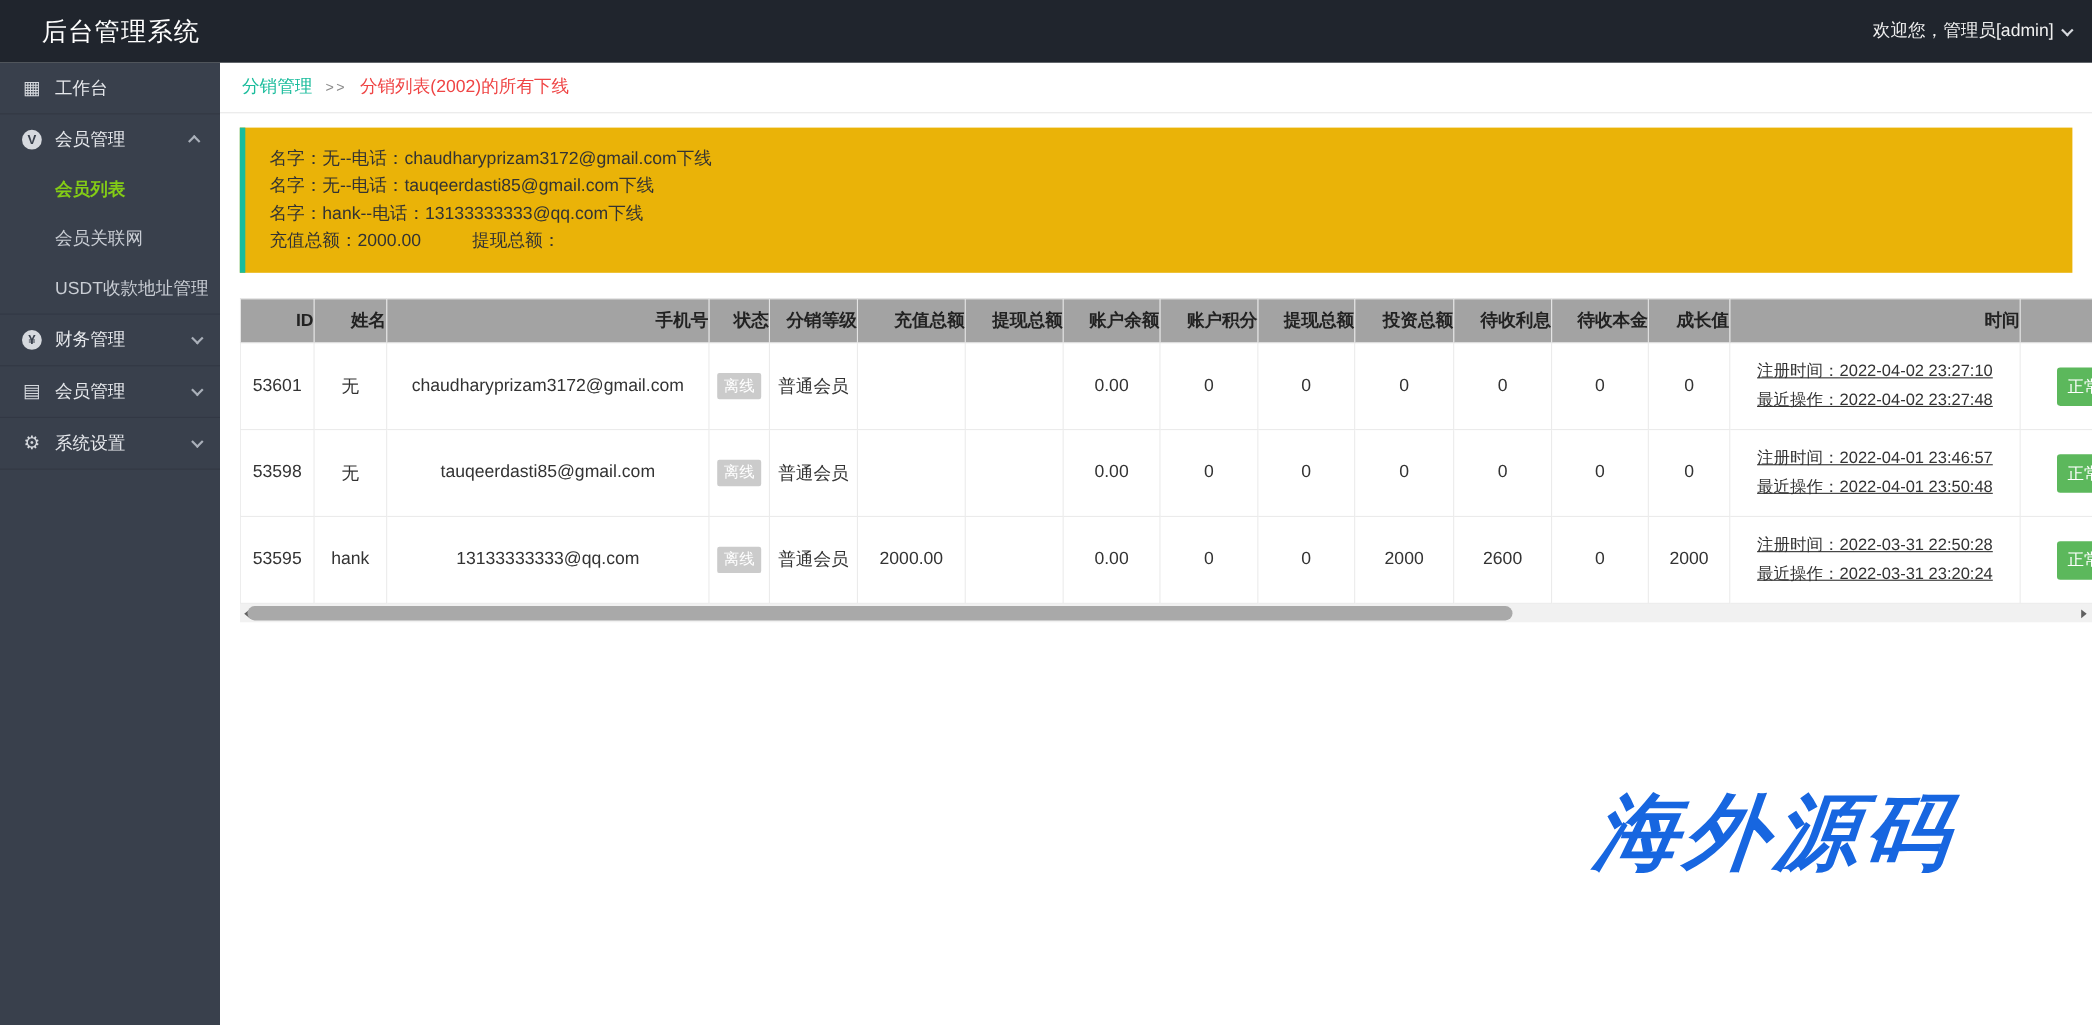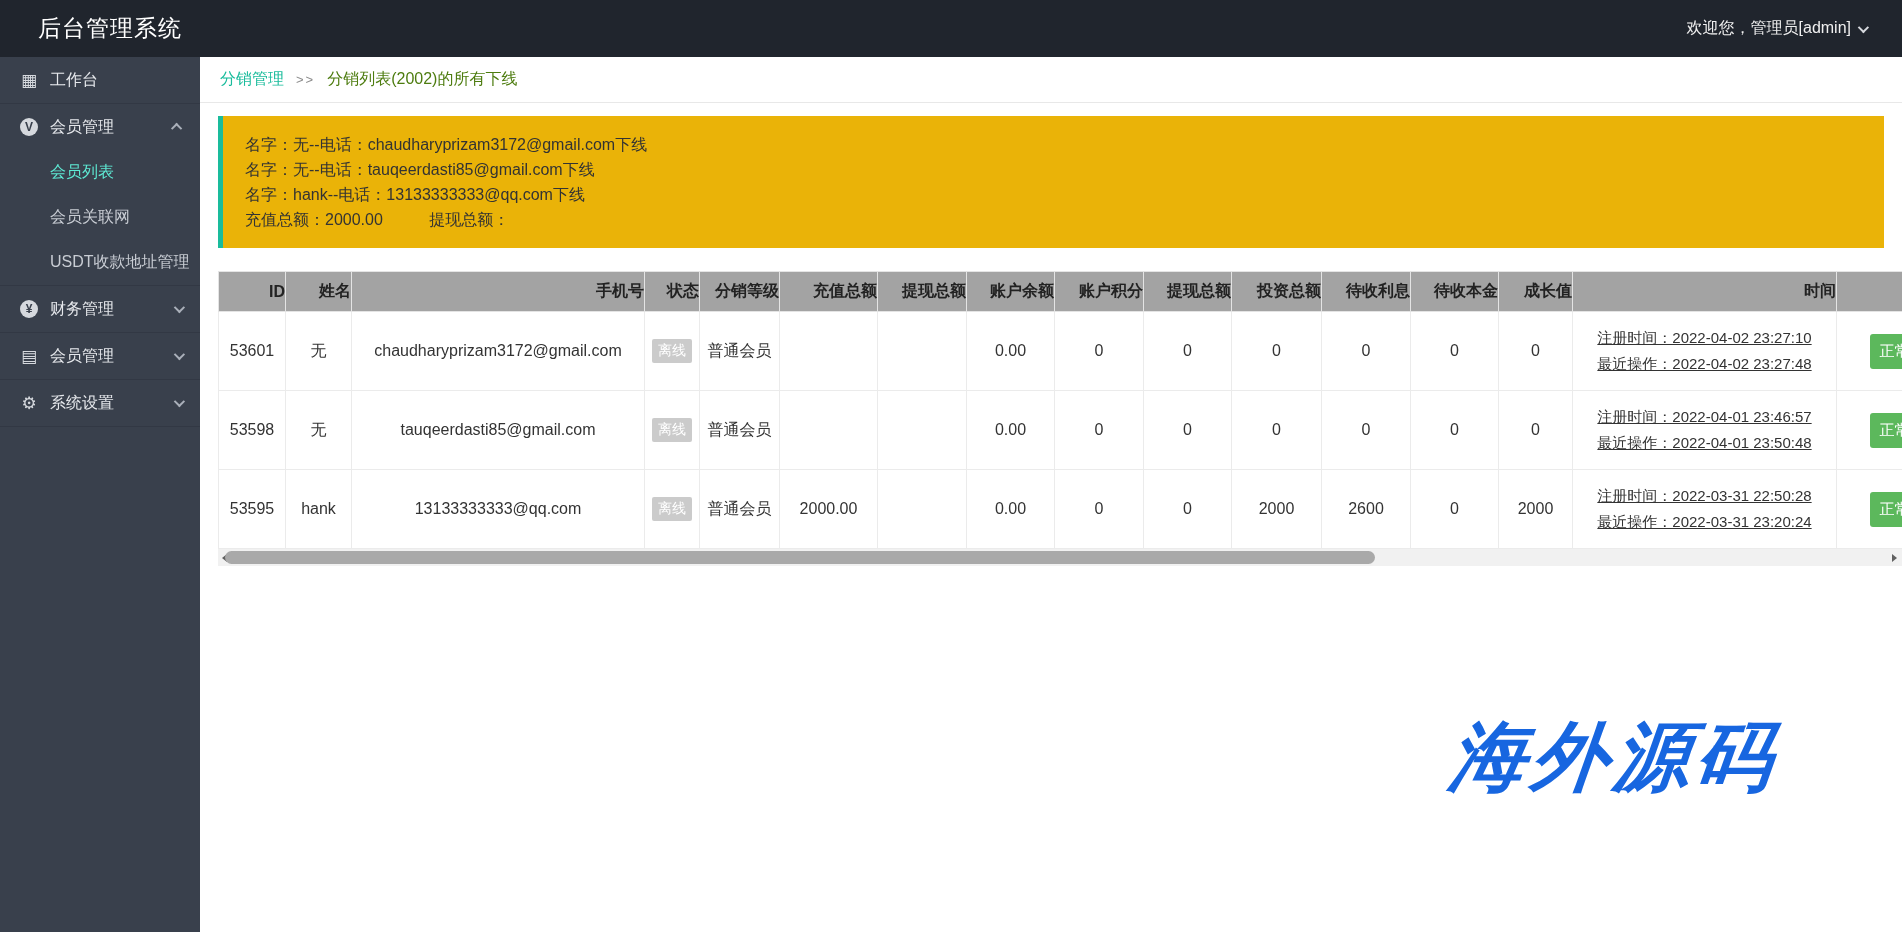--- a/index.html
+++ b/index.html
@@ -8,21 +8,21 @@
     font-family:"Liberation Sans","DejaVu Sans",sans-serif;
     background:#fff; color:#333; position:relative;
   }
   
   .topbar {
     position:absolute; top:0; left:0; width:1902px; height:57px;
     background:#20252d; color:#fff; display:flex; align-items:center;
     justify-content:space-between; z-index:20;gap:26px;
   }
   .brand { padding-left:38px; font-size:23px; letter-spacing:1px; }
-  .usermenu { padding-right:36px; font-size:16px; color:#f0f0f0; display:flex; align-items:center; gap:7px; cursor:pointer; }
+  .usermenu { padding-right:20px; font-size:16px; color:#f0f0f0; display:flex; align-items:center; gap:7px; cursor:pointer; }
   .chev { display:inline-block; width:8px; height:8px; border-right:2px solid #d6d9de; border-bottom:2px solid #d6d9de; }
   .chev.down { transform:rotate(45deg) translateY(-2px); }
   .chev.up   { transform:rotate(-135deg) translateY(-2px); }
   
   .sidebar {
     position:absolute; top:57px; left:0; width:200px; bottom:0;
     background:#39404c; z-index:10;
   }
   .nav-group { border-bottom:1px solid #323844; }
   .nav-item {
@@ -32,30 +32,30 @@
   .nav-item .chev { position:absolute; right:18px; border-color:#aab0ba; }
   .icon-box { width:22px; margin-right:10px; display:flex; justify-content:center; align-items:center; color:#d6d9de; font-size:17px; }
   .circle-ic {
     width:18px; height:18px; border-radius:50%; background:#d6d9de; color:#39404c;
     font-size:12px; font-weight:bold; display:flex; align-items:center; justify-content:center;
   }
   .sub-item {
     height:45px; display:flex; align-items:center; padding-left:50px;
     color:#c9cdd4; font-size:16px; cursor:pointer;
   }
-  .sub-item.active { color:#5eead4; }
+  .sub-item.active { color:#84cc16;font-weight:bold; }
   
   .main { position:absolute; top:57px; left:200px; right:0; bottom:0; background:#fff; overflow:hidden; }
   .breadcrumb-bar {
     height:46px; display:flex; align-items:center; padding-left:20px;
     border-bottom:1px solid #e8e8e8; background:#fff;
   }
   .bc-link { color:#1abc9c; font-size:16px; cursor:pointer; }
   .bc-sep { color:#8b8b8b; font-size:13px; margin:0 12px; letter-spacing:2px; }
-  .bc-current { color:#4d7c0f; font-size:16px; }
+  .bc-current { color:#ef4444; font-size:16px; }
   
   .summary-box {
     margin:13px 18px 0 18px; height:132px; background:#eab308;
     border-left:5px solid #1abc9c; padding:16px 22px;
     font-size:16px; line-height:25px; color:#333;
   }
   .totals-line .gap { margin-left:42px; }
   
   .table-zone { margin:23px 0 0 18px; width:1684px; overflow:hidden; position:relative; }
   table { width:1734px; border-collapse:collapse; table-layout:fixed; background:#fff; }

